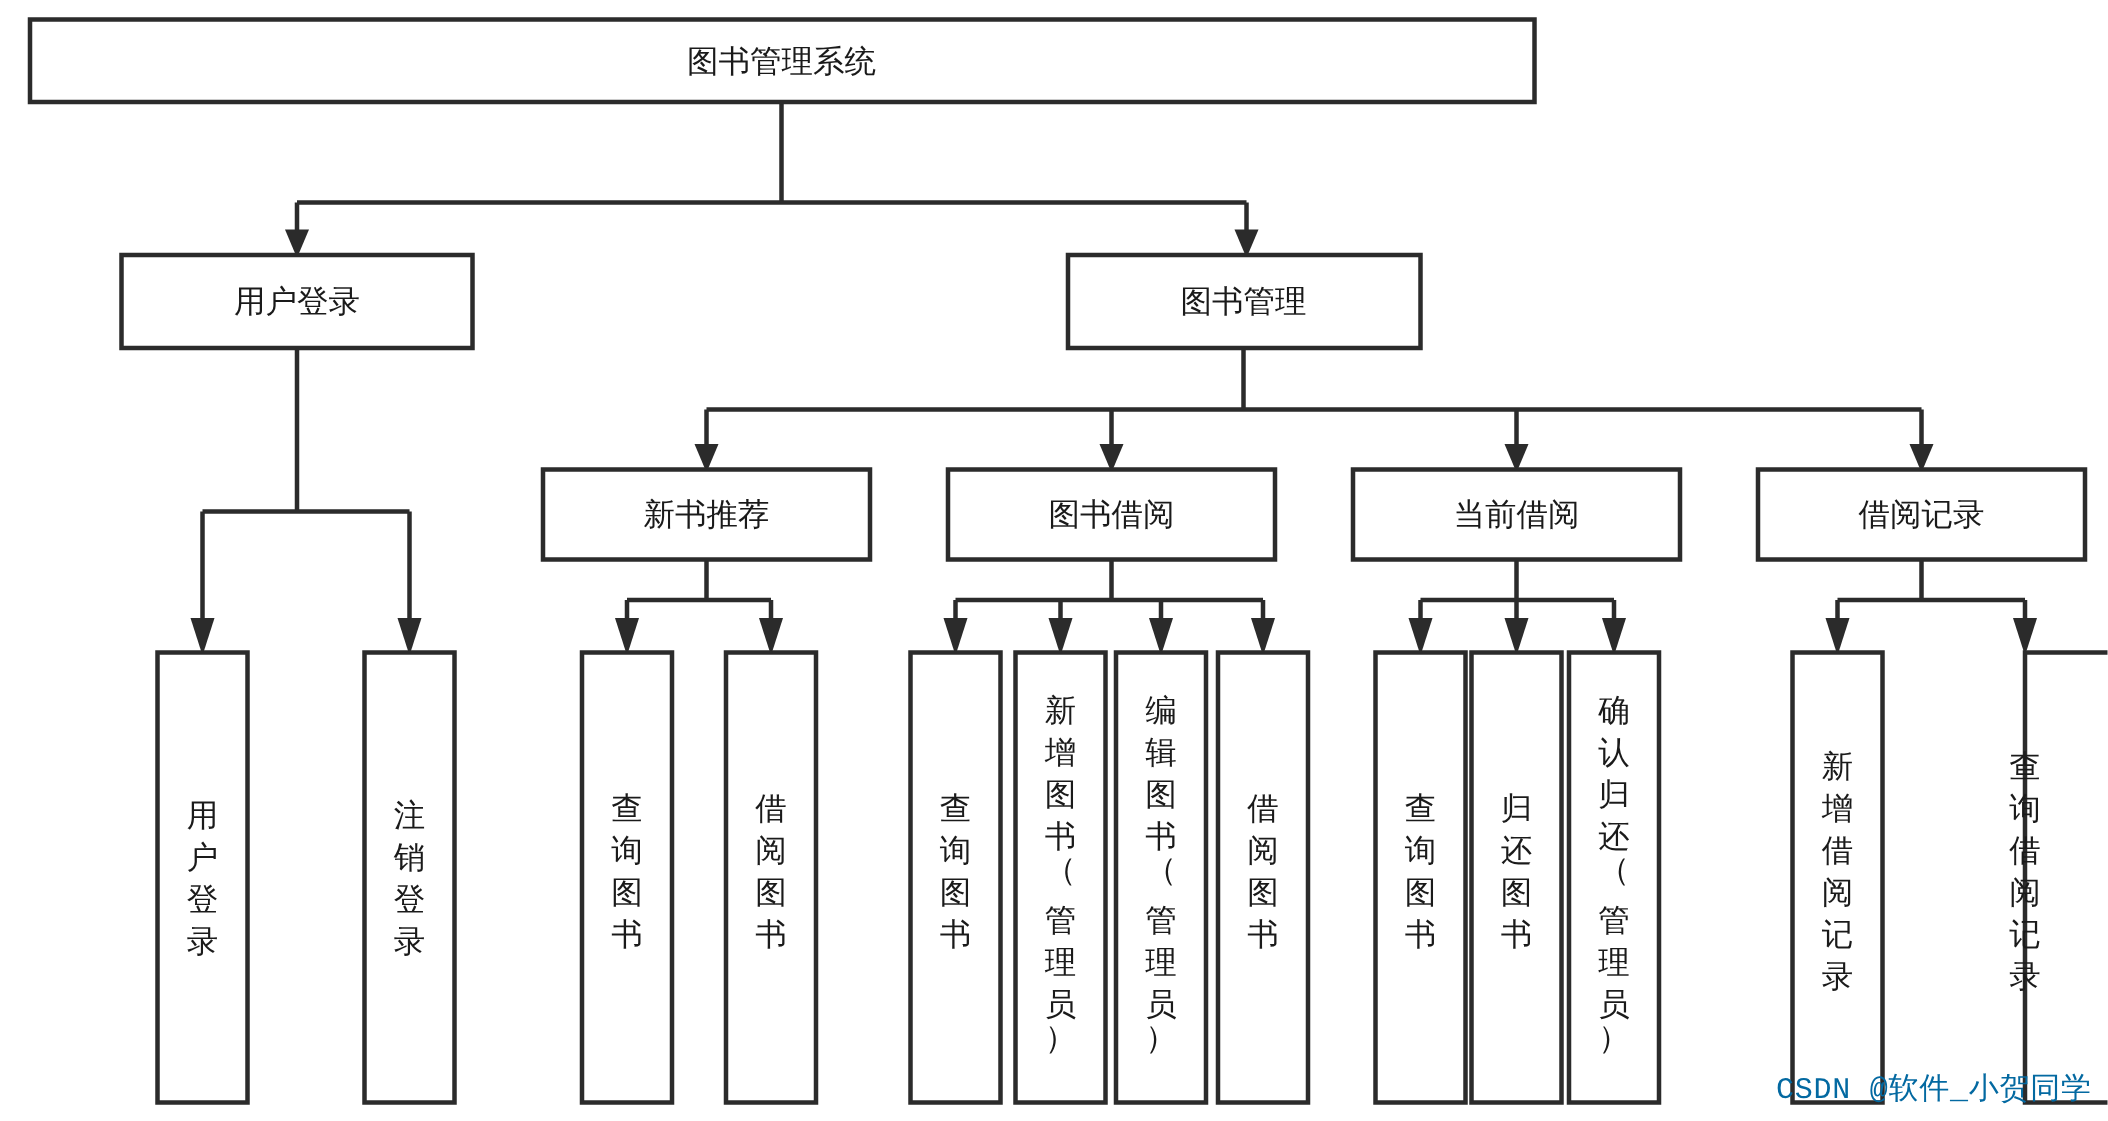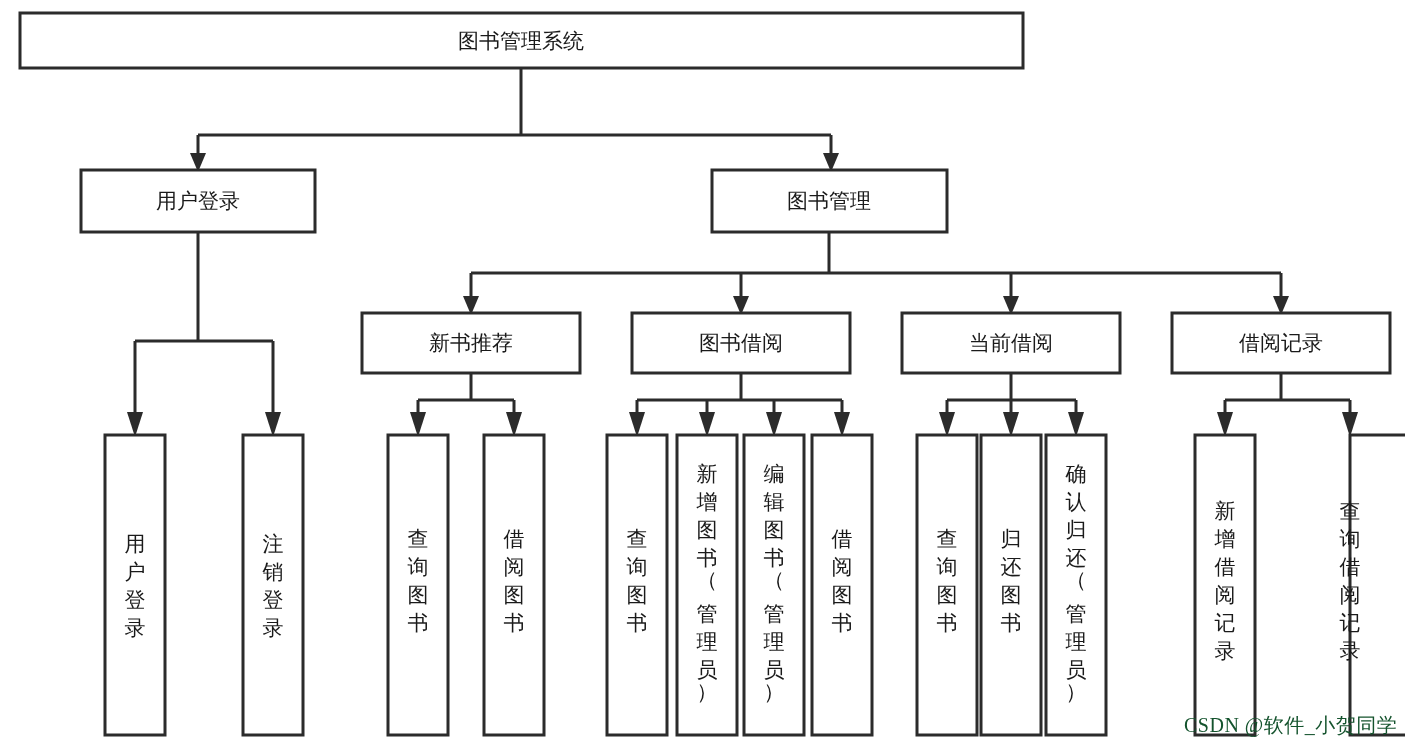--- a/index.html
+++ b/index.html
@@ -47,23 +47,23 @@
     dominant-baseline: middle;
   }
   .node-label-v {
     font-family: "DejaVu Sans", "Liberation Sans", sans-serif;
     font-size: 21px;
     fill: #1a1a1a;
     text-anchor: middle;
   }
   .watermark-text {
     position: absolute;
-    font-family: Liberation Serif, serif;
+    font-family: Liberation Mono, monospace;
     font-size: 20px;
-    color: #14532d;
+    color: #0369a1;
     white-space: nowrap;
     left: 1184px;
     top: 712px;
     letter-spacing: 0.5px;
   }
 </style>
 </head>
 <body>
 
 <div id="diagram-root">

